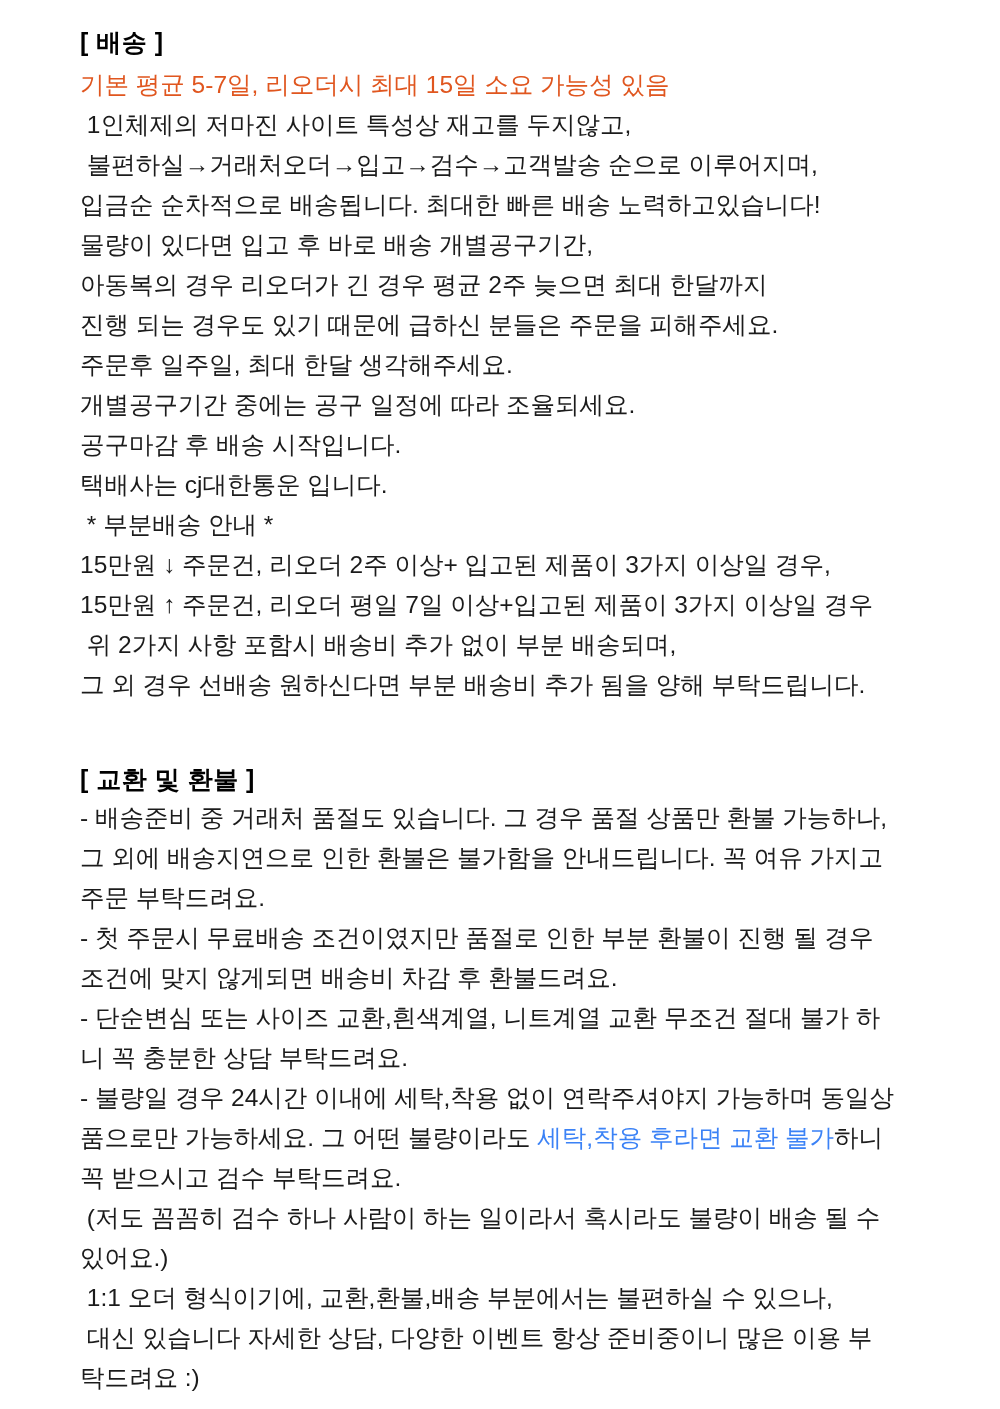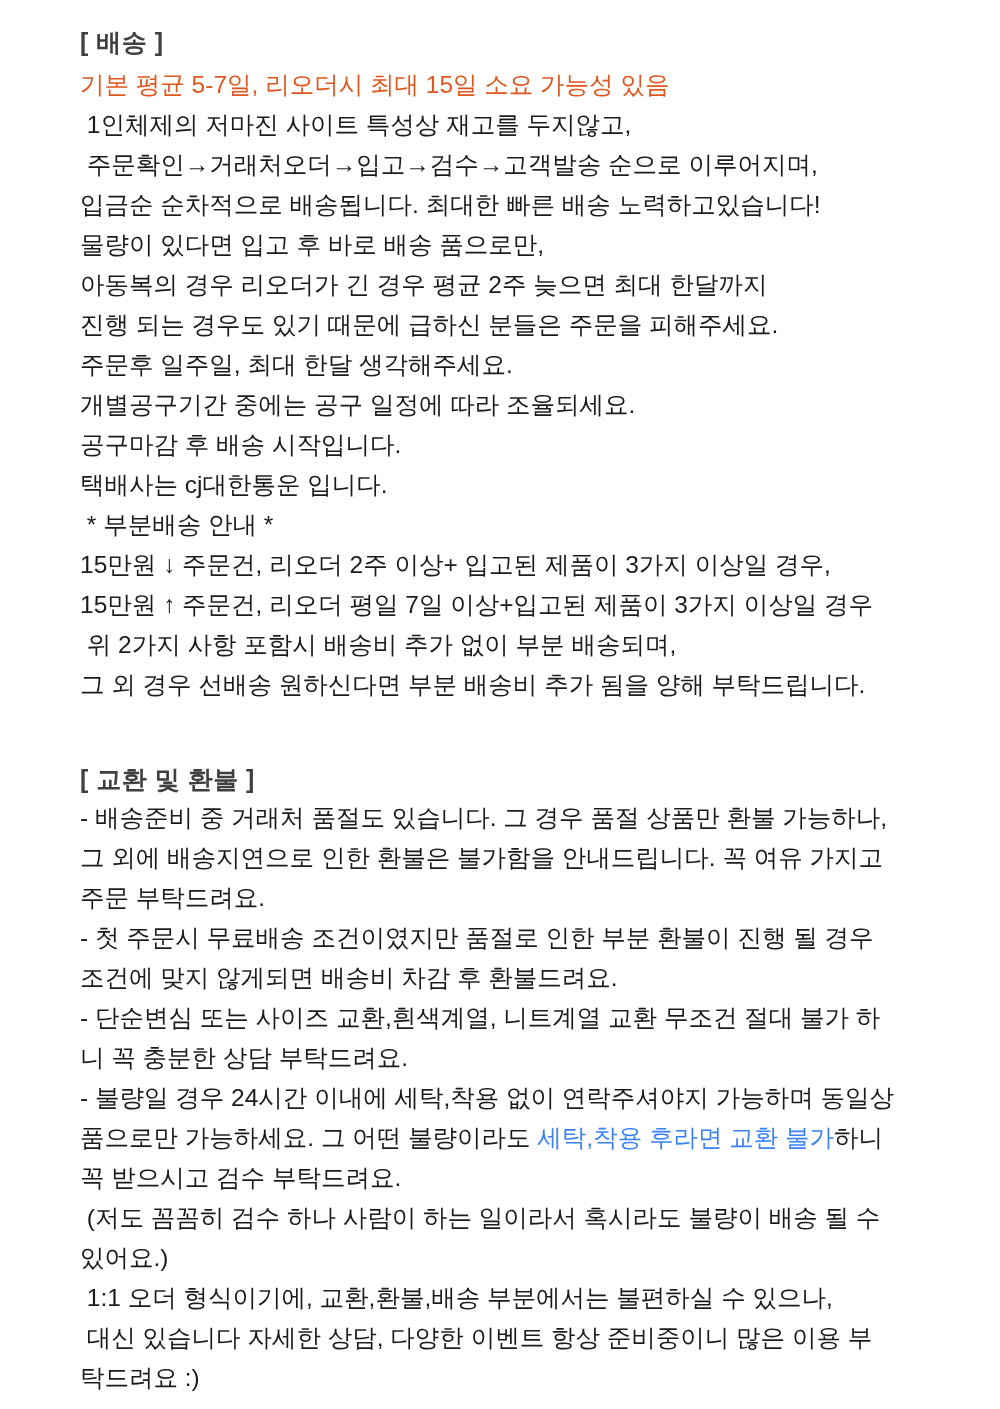--- a/index.html
+++ b/index.html
@@ -18,21 +18,21 @@
     min-height: 1409px;
     box-sizing: border-box;
     padding: 26px 60px 30px 80px;
     background: #ffffff;
   }
   .section-title {
     font-size: 25px;
     font-weight: bold;
     letter-spacing: 0.5px;
     margin: 0 0 10px 0;
-    color: #404040;
+    color: #000000;
   }
   .line {
     font-size: 24.5px;
     line-height: 40px;
     color: #1b1b1b;
     white-space: pre-wrap;
     word-break: keep-all;
   }
   .u {
     text-underline-offset: 3px;
@@ -60,23 +60,23 @@
 <body>
 
 <div class="page">
 
   <section>
     <h2 class="section-title shipping-title">[ 배송 ]</h2>
 
     <div class="line orange u block">기본 평균 5-7일, 리오더시 최대 15일 소요 가능성 있음</div>
 
     <div class="line block"> 1인체제의 저마진 사이트 특성상 재고를 두지않고,</div>
-    <div class="line block"> 주문확인→거래처오더→입고→검수→고객발송 순으로 이루어지며,</div>
+    <div class="line block"> 불편하실→거래처오더→입고→검수→고객발송 순으로 이루어지며,</div>
     <div class="line block">입금순 순차적으로 배송됩니다. 최대한 빠른 배송 노력하고있습니다!</div>
-    <div class="line block">물량이 있다면 입고 후 바로 배송 품으로만,</div>
+    <div class="line block">물량이 있다면 입고 후 바로 배송 개별공구기간,</div>
     <div class="line block">아동복의 경우 리오더가 긴 경우 평균 2주 늦으면 최대 한달까지</div>
     <div class="line block">진행 되는 경우도 있기 때문에 급하신 분들은 주문을 피해주세요.</div>
     <div class="line block">주문후 일주일, 최대 한달 생각해주세요.</div>
 
     <div class="line block"><span class="u">개별공구기간 중에는 공구 일정에 따라 조율되세요.</span></div>
     <div class="line block"><span class="u">공구마감 후 배송 시작입니다.</span></div>
 
     <div class="line block">택배사는 cj대한통운 입니다.</div>
 
     <div class="line block"><span class="u"> * 부분배송 안내 *</span></div>

